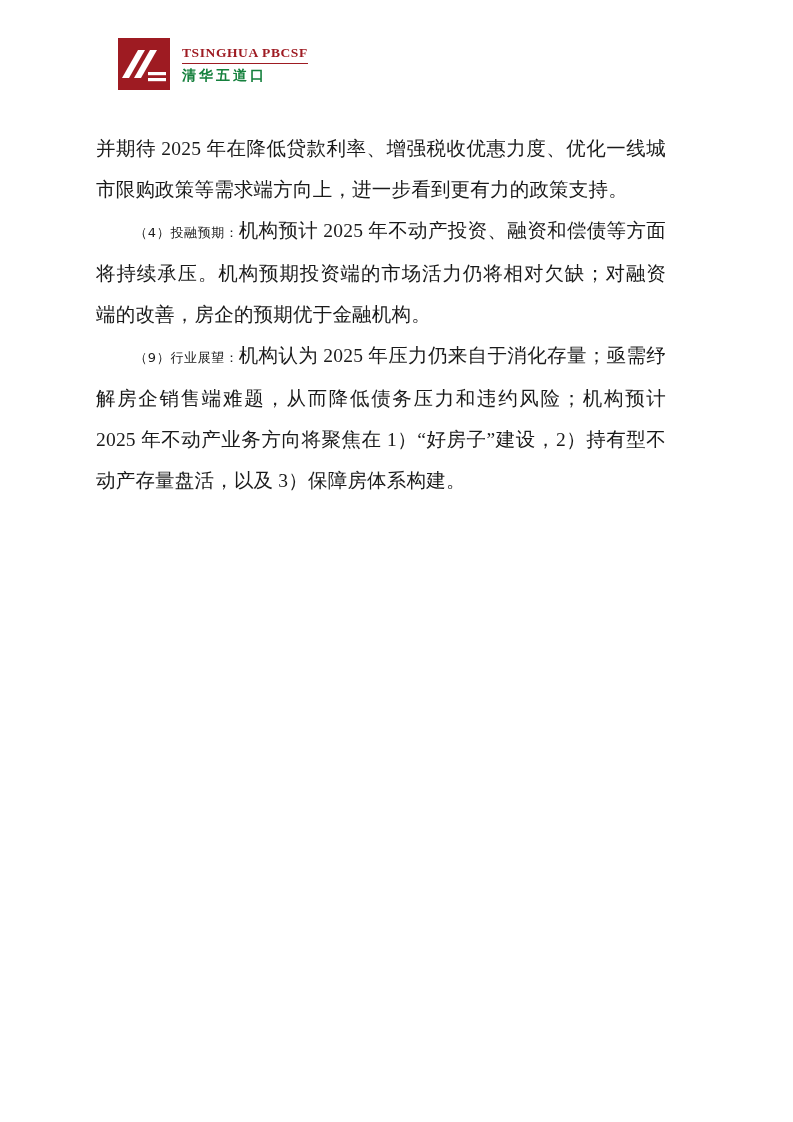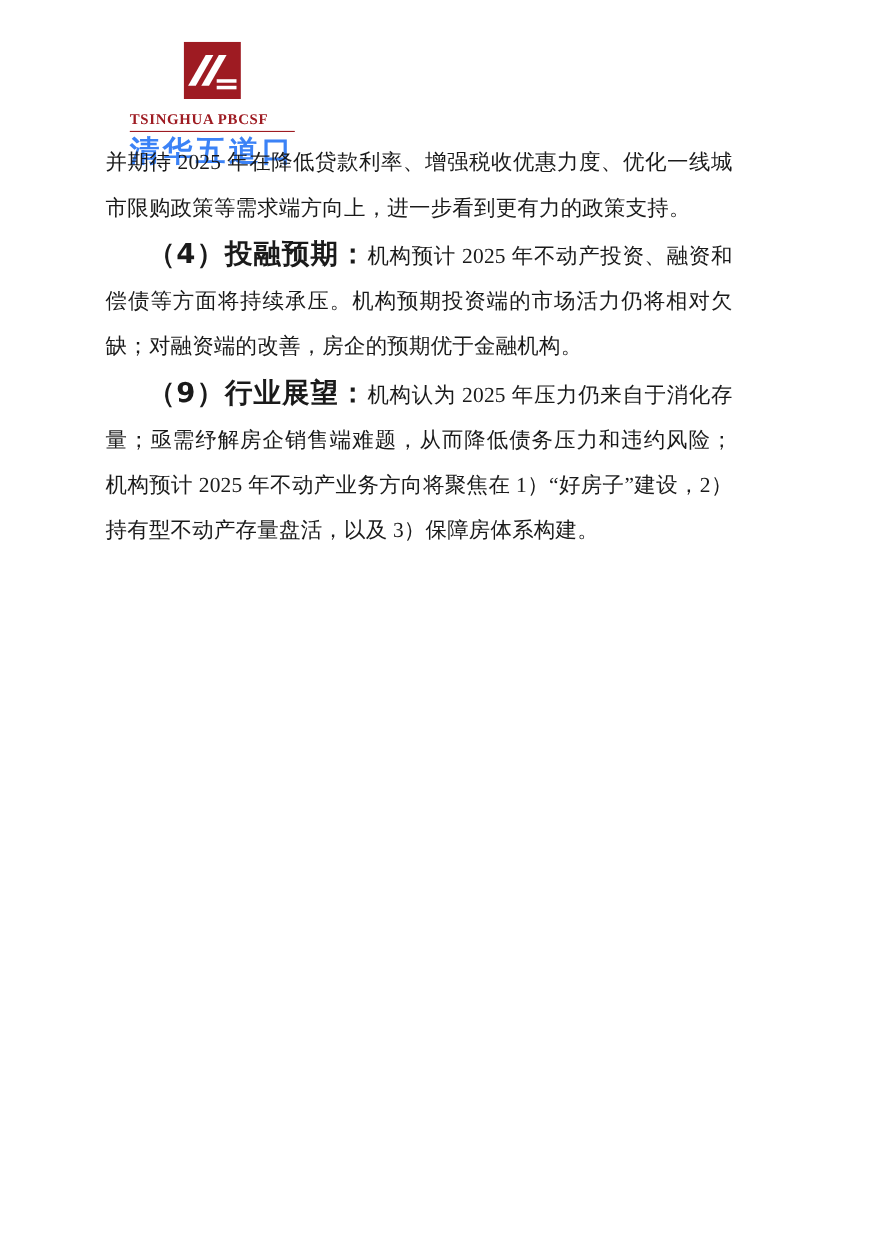--- a/index.html
+++ b/index.html
@@ -22,21 +22,20 @@
   }
 
   
   .doc-header {
     position: absolute;
     top: 38px;
     left: 118px;
     display: flex;
     align-items: center;
     gap: 12px;
-    flex-direction: column;
   }
   .logo-mark {
     width: 52px;
     height: 52px;
     position: relative;
     flex: 0 0 auto;
   }
   .logo-mark svg {
     display: block;
   }
@@ -55,24 +54,24 @@
     white-space: nowrap;
   }
   .logo-rule {
     width: 100%;
     height: 1.5px;
     background: #9e1b22;
     margin: 3px 0 4px 0;
   }
   .logo-cn {
     font-family: "DejaVu Sans", "Liberation Sans", sans-serif;
-    font-size: 27px;
+    font-size: 14px;
     font-weight: bold;
     letter-spacing: 3px;
-    color: #3b82f6;
+    color: #15803d;
     white-space: nowrap;
   }
 
   
   .content {
     position: absolute;
     top: 128px;
     left: 96px;
     width: 570px;
   }
@@ -85,22 +84,22 @@
     letter-spacing: 0.2px;
   }
   .para + .para {
     margin-top: 0;
   }
   .indent {
     text-indent: 0;
   }
   .lead {
     font-family: "DejaVu Sans", "Liberation Sans", sans-serif;
-    font-weight: bold;
-    font-size: 25px;
+    font-weight: normal;
+    font-size: 13px;
     letter-spacing: 0.5px;
   }
 </style>
 </head>
 <body>
 
 <div class="page">
 
   <div class="doc-header">
     <div class="logo-mark">

